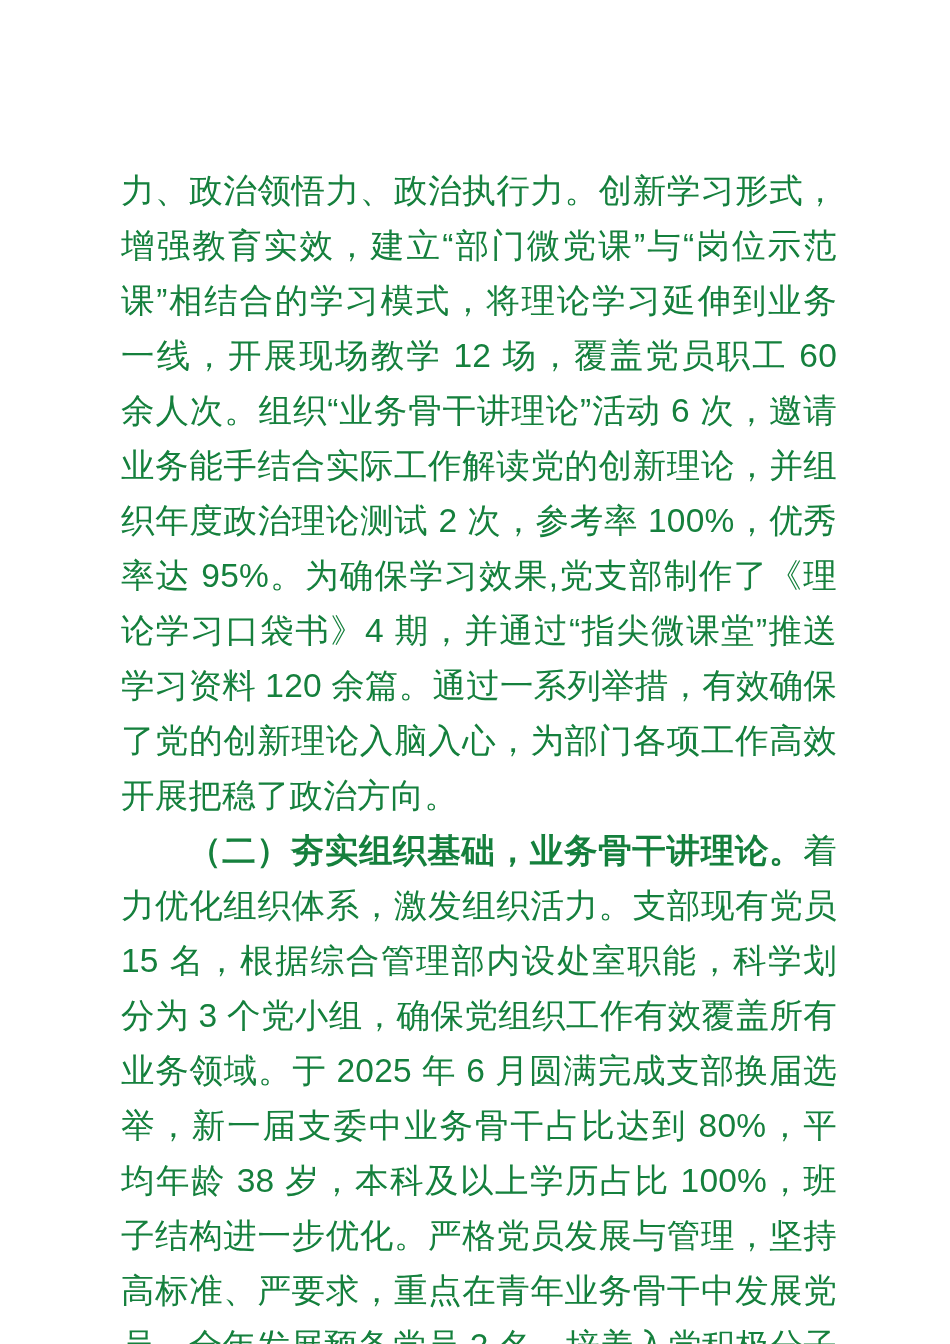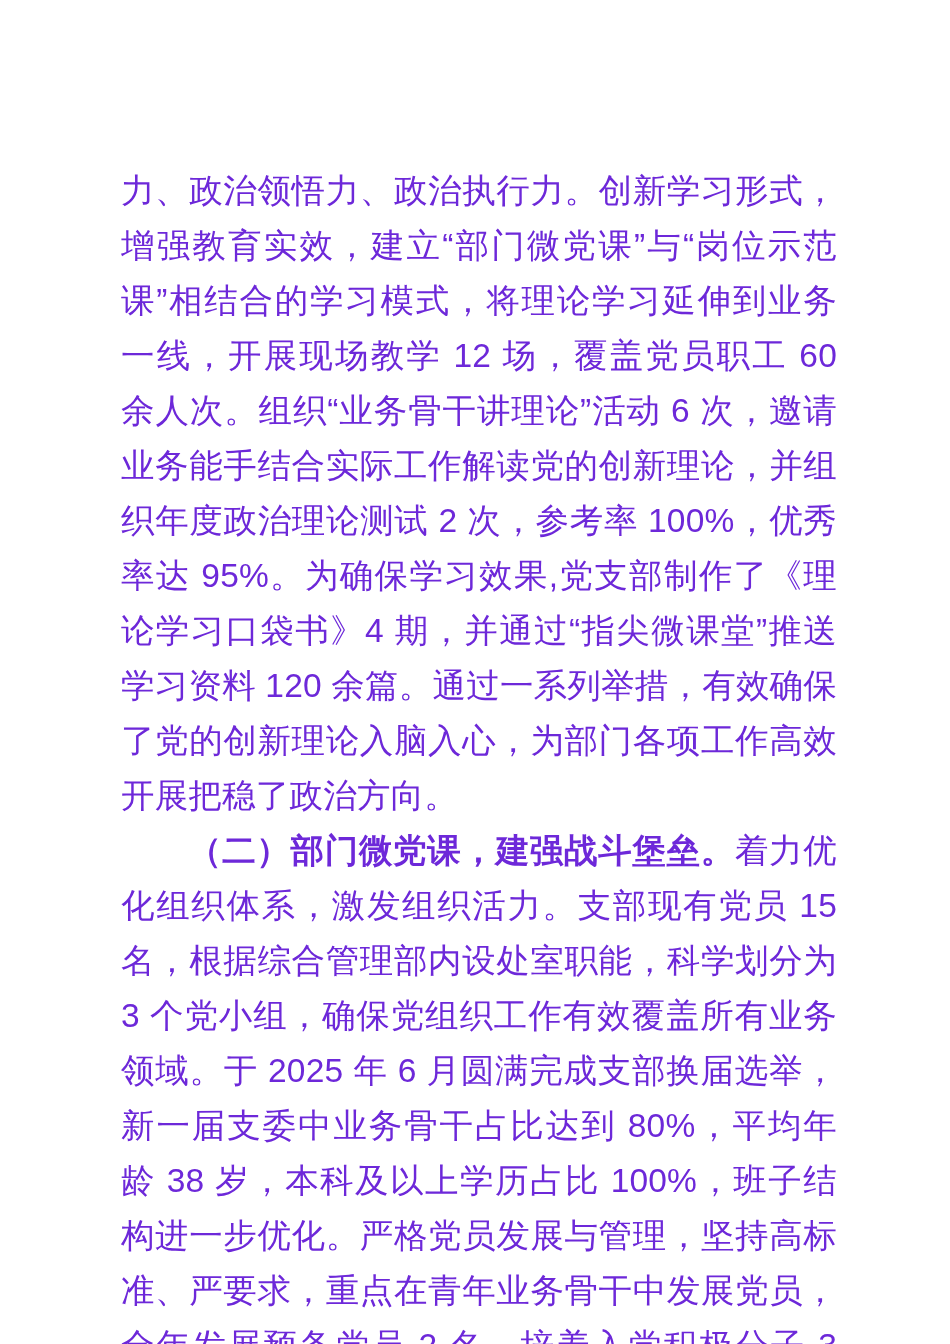--- a/index.html
+++ b/index.html
@@ -31,21 +31,21 @@
 
   .para {
     margin: 0;
     font-size: 33.5px;
     line-height: 55px;
     letter-spacing: 0.2px;
     text-align: justify;
     text-justify: inter-character;
     text-align-last: left;
     word-break: break-all;
-    color: #6d28d9;
+    color: #15803d;
     font-weight: 400;
   }
 
   .para.indent {
     text-indent: 67px;
   }
 
   .bold-run {
     font-weight: 700;
     letter-spacing: 0.2px;
@@ -53,17 +53,17 @@
 </style>
 </head>
 <body>
 
 <div class="page">
 
   <div class="text-column">
 
     <p class="para">力、政治领悟力、政治执行力。创新学习形式，增强教育实效，建立“部门微党课”与“岗位示范课”相结合的学习模式，将理论学习延伸到业务一线，开展现场教学 12 场，覆盖党员职工 60 余人次。组织“业务骨干讲理论”活动 6 次，邀请业务能手结合实际工作解读党的创新理论，并组织年度政治理论测试 2 次，参考率 100%，优秀率达 95%。为确保学习效果,党支部制作了《理论学习口袋书》4 期，并通过“指尖微课堂”推送学习资料 120 余篇。通过一系列举措，有效确保了党的创新理论入脑入心，为部门各项工作高效开展把稳了政治方向。</p>
 
-    <p class="para indent"><span class="bold-run">（二）部门微党课，建强战斗堡垒。</span><span>着力优化组织体系，激发组织活力。支部现有党员 15 名，根据综合管理部内设处室职能，科学划分为 3 个党小组，确保党组织工作有效覆盖所有业务领域。于 2025 年 6 月圆满完成支部换届选举，新一届支委中业务骨干占比达到 80%，平均年龄 38 岁，本科及以上学历占比 100%，班子结构进一步优化。严格党员发展与管理，坚持高标准、严要求，重点在青年业务骨干中发展党员，全年发展预备党员 2 名，培养入党积极分子 3 名。创新实施“党员先锋指数”量化考评机制，设立党员责任区 5 个、党员示范岗 8 个，实现关键岗位党员全覆盖，有效激励了党员在</span></p>
+    <p class="para indent"><span class="bold-run">（二）夯实组织基础，业务骨干讲理论。</span><span>着力优化组织体系，激发组织活力。支部现有党员 15 名，根据综合管理部内设处室职能，科学划分为 3 个党小组，确保党组织工作有效覆盖所有业务领域。于 2025 年 6 月圆满完成支部换届选举，新一届支委中业务骨干占比达到 80%，平均年龄 38 岁，本科及以上学历占比 100%，班子结构进一步优化。严格党员发展与管理，坚持高标准、严要求，重点在青年业务骨干中发展党员，全年发展预备党员 2 名，培养入党积极分子 3 名。创新实施“党员先锋指数”量化考评机制，设立党员责任区 5 个、党员示范岗 8 个，实现关键岗位党员全覆盖，有效激励了党员在</span></p>
 
   </div>
 
 </div>
 
 </body></html>

